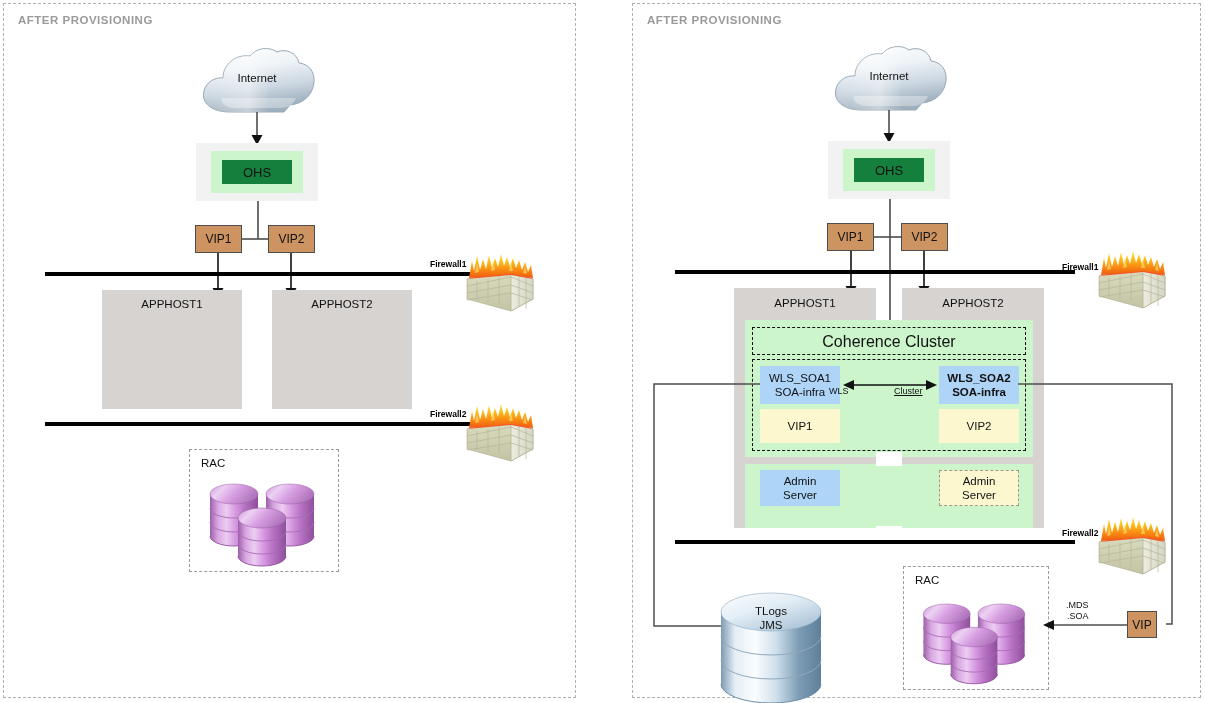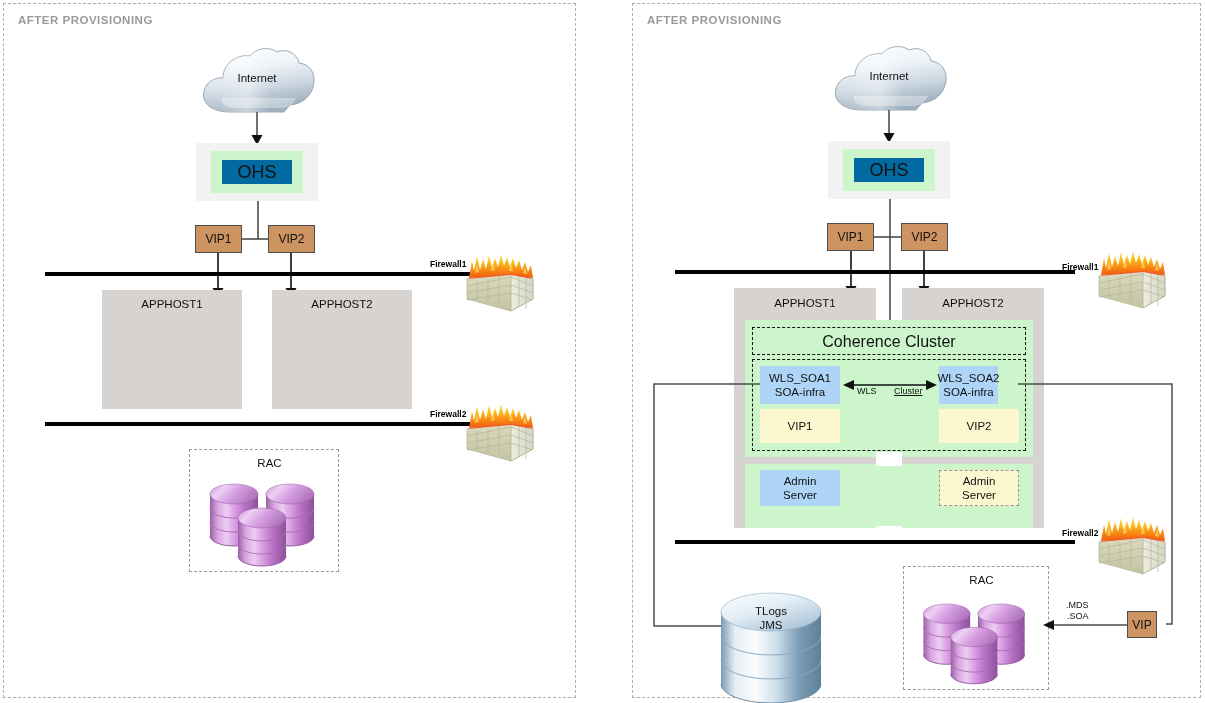--- a/index.html
+++ b/index.html
@@ -28,23 +28,23 @@
   .cloud svg{display:block;width:100%;height:100%;}
   .cloud .lbl{
     position:absolute;left:0;right:0;top:26px;text-align:center;
     font-size:11.5px;color:#111;
   }
 
   
   .ohs-outer{background:#f2f2f2;}
   .ohs-mid{position:absolute;background:#ccf5cc;}
   .ohs-inner{
-    position:absolute;background:#0369a1;
+    position:absolute;background:#15803d;
     display:flex;align-items:center;justify-content:center;
-    font-size:18px;color:#111;
+    font-size:13px;color:#111;
   }
 
   
   .vip{
     background:#cd9461;border:1px solid #4d4d4d;
     display:flex;align-items:center;justify-content:center;
     font-size:12px;color:#111;
   }
 
   
@@ -67,21 +67,21 @@
     font-size:11.5px;color:#111;line-height:1.22;
   }
   .yellowbox{
     background:#fcf7cf;
     display:flex;flex-direction:column;align-items:center;justify-content:center;
     font-size:11.5px;color:#111;line-height:1.22;
   }
   .yellowbox.dashed{border:1px dashed #9a9a8a;}
   .racbox{border:1px dashed #9a9a9a;}
   .racbox .lbl{
-    position:absolute;left:11px;right:0;top:7px;text-align:center;
+    position:absolute;left:11px;right:0;top:7px;text-align:left;
     font-size:11.5px;color:#111;
   }
 
   
   .fwline{background:#000;height:4px;}
   .fwlabel{
     position:absolute;font-size:8.5px;font-weight:bold;color:#000;
     white-space:nowrap;
   }
   .fwicon svg{display:block;}
@@ -423,38 +423,38 @@
   <div class="dashbox-label" style="top:5px;">Coherence Cluster</div>
 </div>
 
 <div class="node dashbox" style="left:752px;top:359px;width:274px;height:92px;"></div>
 
 <div class="node bluebox" style="left:760px;top:366px;width:80px;height:38px;">
   <span>WLS_SOA1</span>
   <span>SOA-infra</span>
 </div>
 
-<div class="node bluebox" style="left:939px;top:366px;width:59px;height:38px;">
+<div class="node bluebox" style="left:939px;top:366px;width:80px;height:38px;font-weight:bold;">
   <span>WLS_SOA2</span>
   <span>SOA-infra</span>
 </div>
 
 <div class="conn" style="left:843px;top:379px;">
   <svg width="46" height="12">
     <line x1="10" y1="6" x2="46" y2="6" stroke="#111" stroke-width="1.5"></line>
     <path d="M0 6 L11 1 L11 11 Z" fill="#111"></path>
   </svg>
 </div>
 <div class="conn" style="left:889px;top:379px;">
   <svg width="48" height="12">
     <line x1="0" y1="6" x2="38" y2="6" stroke="#111" stroke-width="1.5"></line>
     <path d="M48 6 L37 1 L37 11 Z" fill="#111"></path>
   </svg>
 </div>
-<div class="small-lbl" style="left:857px;top:386px;">WLS</div>
+<div class="small-lbl" style="left:829px;top:386px;">WLS</div>
 <div class="small-lbl" style="left:894px;top:386px;text-decoration:underline;">Cluster</div>
 
 <div class="node yellowbox" style="left:760px;top:409px;width:80px;height:34px;">VIP1</div>
 <div class="node yellowbox" style="left:939px;top:409px;width:80px;height:34px;">VIP2</div>
 
 <div class="node bluebox" style="left:760px;top:470px;width:80px;height:36px;">
   <span>Admin</span>
   <span>Server</span>
 </div>
 <div class="node yellowbox dashed" style="left:939px;top:470px;width:80px;height:36px;">

